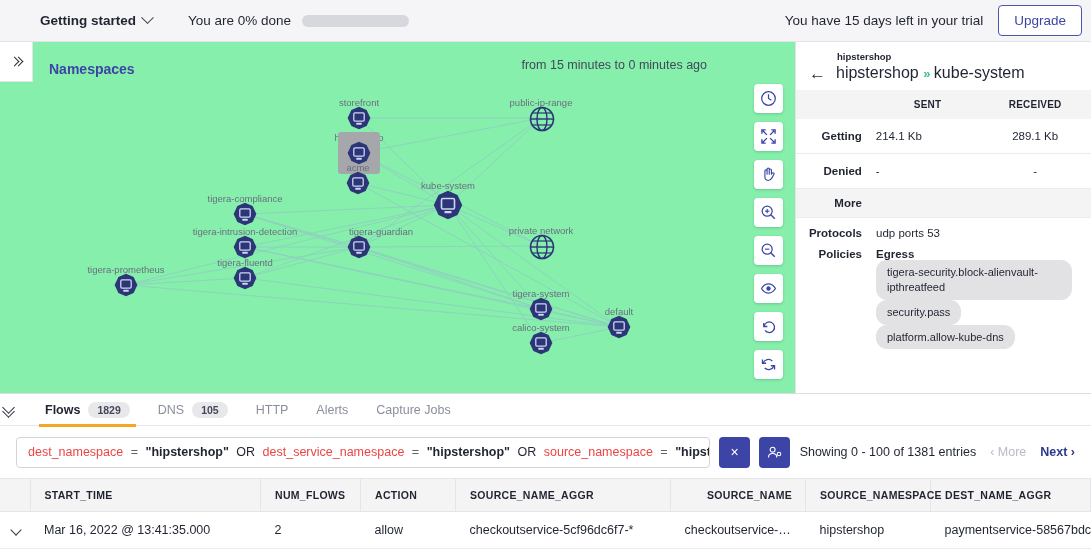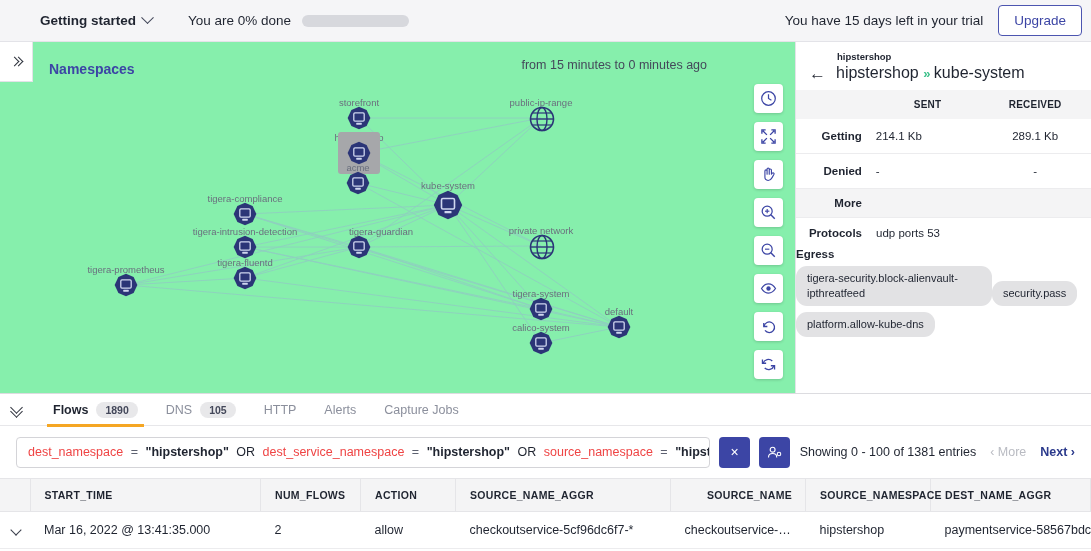--- a/index.html
+++ b/index.html
@@ -105,28 +105,28 @@
   .col-recv { width: 112px; text-align: center; }
   .td-sent { width: 104px; }
   .td-recv { width: 112px; text-align: center; }
   .more-row td { background: #f4f4f5; font-weight: 700; font-size: 11.5px; padding: 8px 0; }
   .more-row td.lbl { text-align: right; padding-right: 14px; }
   .kv { display: flex; padding: 9px 0 0 0; font-size: 11.5px; }
   .kv .k { width: 80px; text-align: right; padding-right: 14px; font-weight: 700; flex: none; }
   .kv .v { flex: 1; }
   .pill {
     display: inline-block; background: #e2e2e4; border-radius: 11px;
-    padding: 5px 11px; font-size: 11px; margin-top: 6px; line-height: 1.35; max-width: 196px;
+    padding: 5px 11px; font-size: 11px; line-height: 1.35; max-width: 196px;
   }
   .egress-label { font-weight: 700; font-size: 11.5px; }
 
   
   .bottom { position: absolute; left: 0; top: 393px; width: 1091px; height: 158px; background: #fff;
             border-top: 1px solid #dcdce0; }
-  .tabs { height: 32px; display: flex; align-items: center; border-bottom: 1px solid #e7e7ea; padding-left: 12px; }
+  .tabs { height: 32px; display: flex; align-items: center; border-bottom: 1px solid #e7e7ea; padding-left: 4px; }
   .tab-caret { display:flex; flex-direction:column; margin-right: 18px; cursor: pointer; }
   .tab-caret i { display:block; width: 9px; height: 9px; border-right: 1.7px solid #2b2f3a; border-bottom: 1.7px solid #2b2f3a; transform: rotate(45deg); }
   .tab-caret i:last-child { margin-top: -5px; }
   .tab {
     display: flex; align-items: center; gap: 8px; height: 32px; padding: 0 14px;
     font-size: 12.5px; color: #8b8f9c; cursor: pointer; position: relative;
   }
   .tab.active { color: #1f2430; font-weight: 700; }
   .tab.active::after { content:""; position: absolute; left: 8px; right: 8px; bottom: -1px; height: 2.5px; background: #f5a623; }
   .badge { background: #e8e8ea; border-radius: 10px; padding: 2px 9px; font-size: 10.5px; color: #44485a; font-weight: 700; }
@@ -414,37 +414,38 @@
         </tr>
       </tbody>
     </table>
 
     <div class="kv">
       <div class="k">Protocols</div>
       <div class="v">udp ports 53</div>
     </div>
 
     <div class="kv">
+      <div class="k">Policies</div>
       <div class="v">
         <div class="egress-label">Egress</div>
         <div id="policy-pills"><span class="pill">tigera-security.block-alienvault-ipthreatfeed</span><span class="pill">security.pass</span><span class="pill">platform.allow-kube-dns</span></div>
       </div>
     </div>
   </div>
 
   <div class="bottom">
     <div class="tabs">
       <span class="tab-caret">
           <i></i>
           <i></i>
         </span>
       <div id="tab-list" style="display:flex">
           <div class="tab active">
             <span>Flows</span>
-            <span class="badge">1890</span>
+            <span class="badge">1829</span>
           </div>
           <div class="tab">
             <span>DNS</span>
             <span class="badge">105</span>
           </div>
           <div class="tab">
             <span>HTTP</span>
           </div>
           <div class="tab">
             <span>Alerts</span>

